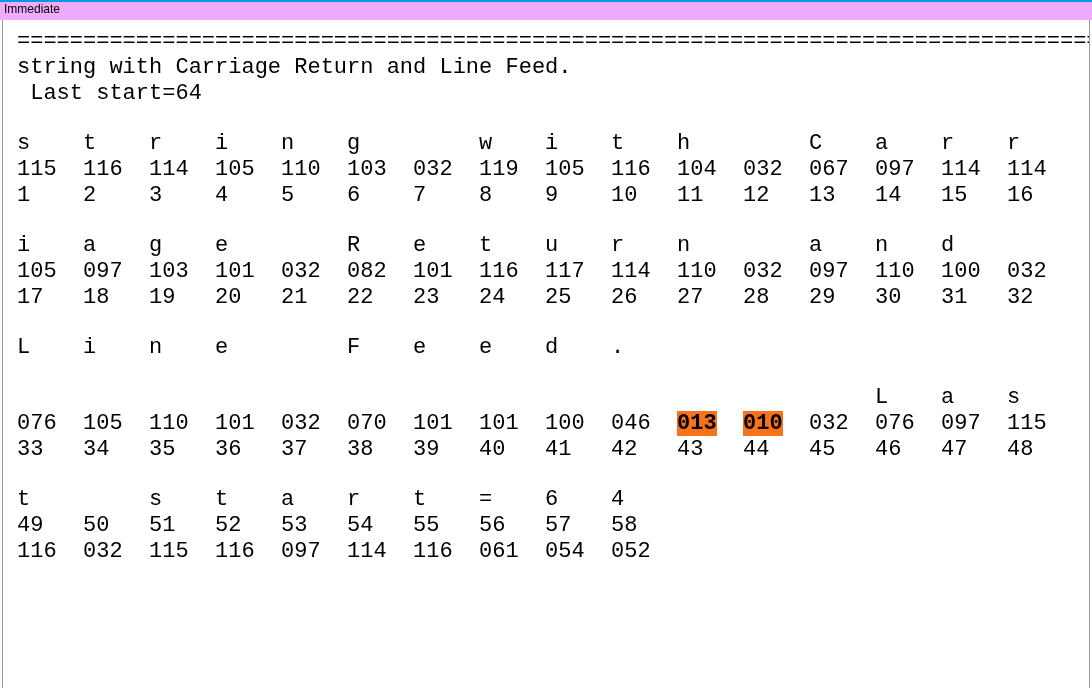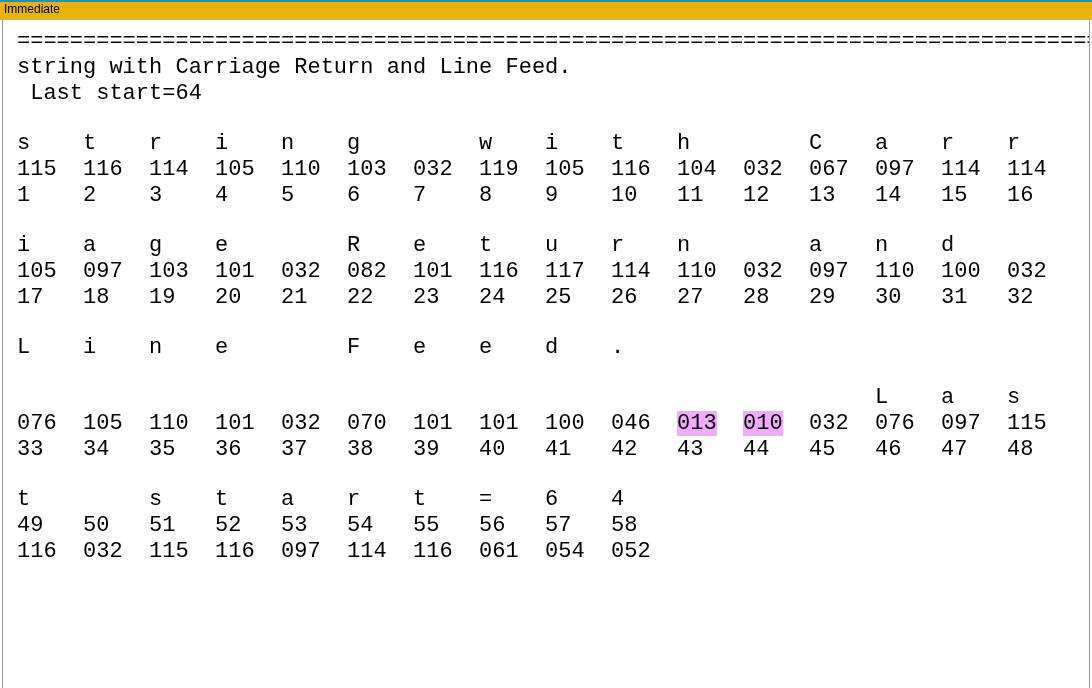--- a/index.html
+++ b/index.html
@@ -16,21 +16,21 @@
     position: relative;
     background: #ffffff;
   }
   .titlebar {
     height: 20px;
     border-top: 2px solid #0099e5;
     font-family: "Segoe UI", Arial, sans-serif;
     font-size: 12px;
     padding: 1px 4px;
     color: #000;
-    background: #eab308;
+    background: #f0abfc;
     position: relative;
     z-index: 2;
   }
   .inner-border {
     position: absolute;
     left: 2px;
     right: 2px;
     top: 18px;
     bottom: 0;
     border-left: 1px solid #9a9a9a;
@@ -41,22 +41,23 @@
   }
   .mono {
     white-space: pre;
     color: #000;
     letter-spacing: 0;
   }
   .cell { display:inline-block; width:66px; }
   .lh { line-height: 26px; }
   .vpad { height: 24px; }
   mark {
-    background: #f0abfc;
+    background: #f97316;
     padding: 0;
+    font-weight: bold;
   }
 </style>
 </head>
 <body>
 
 <div class="window">
   <div class="titlebar">
     <span>Immediate</span>
   </div>
   <div class="inner-border">

